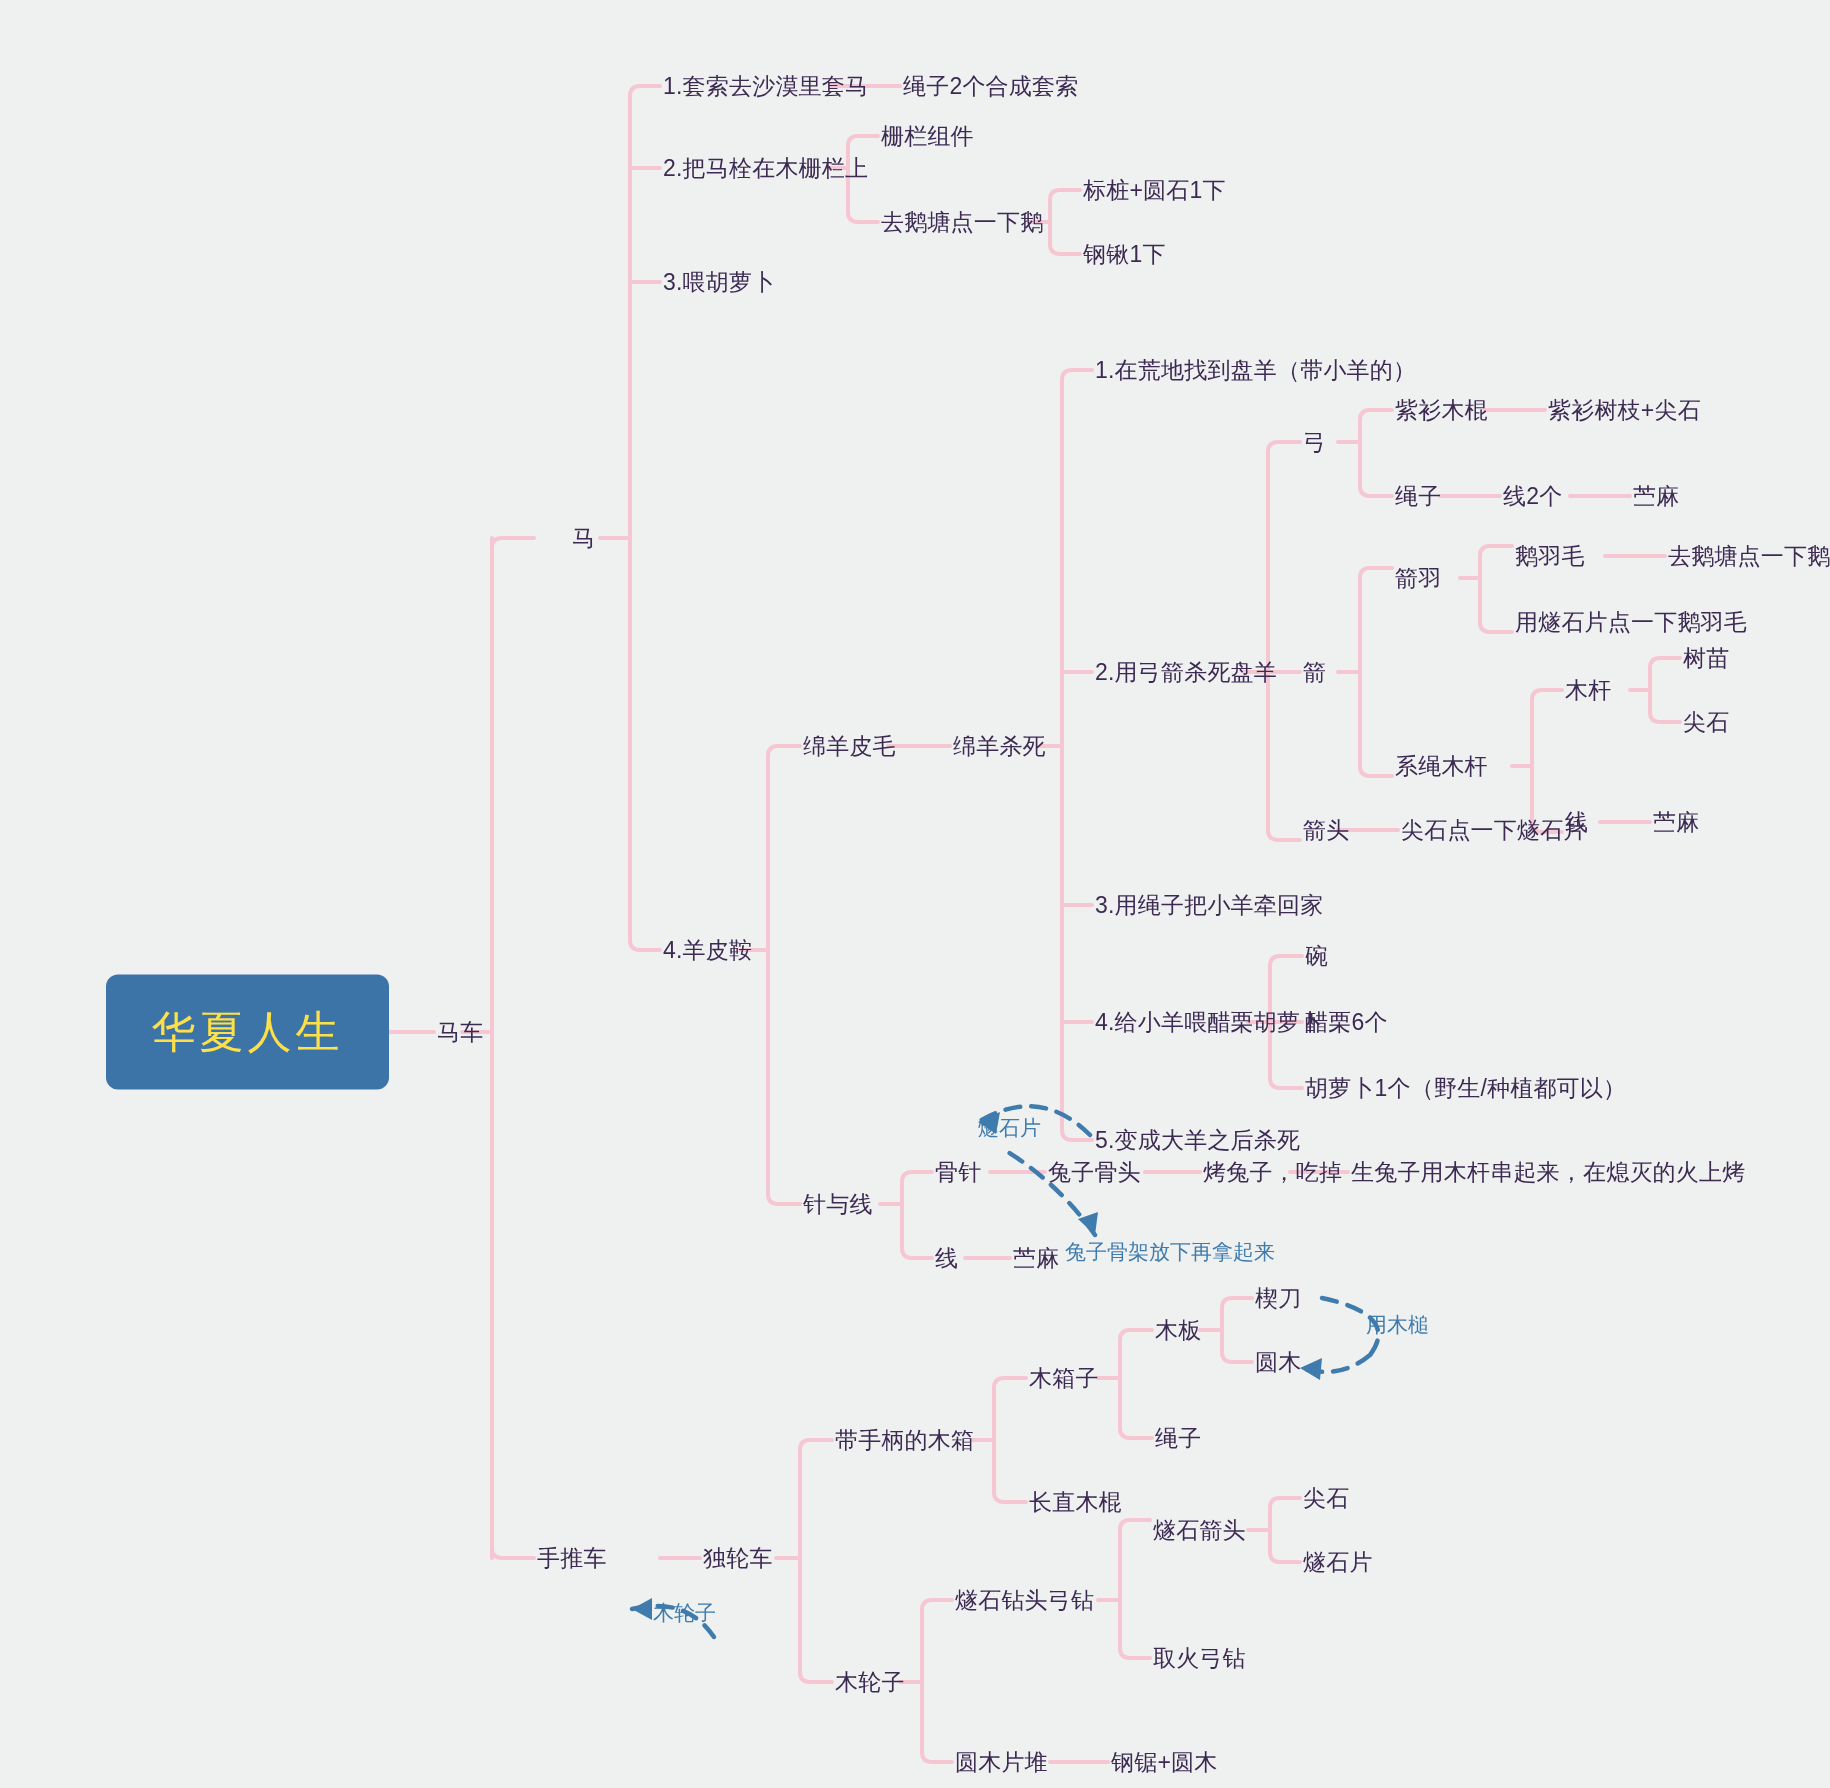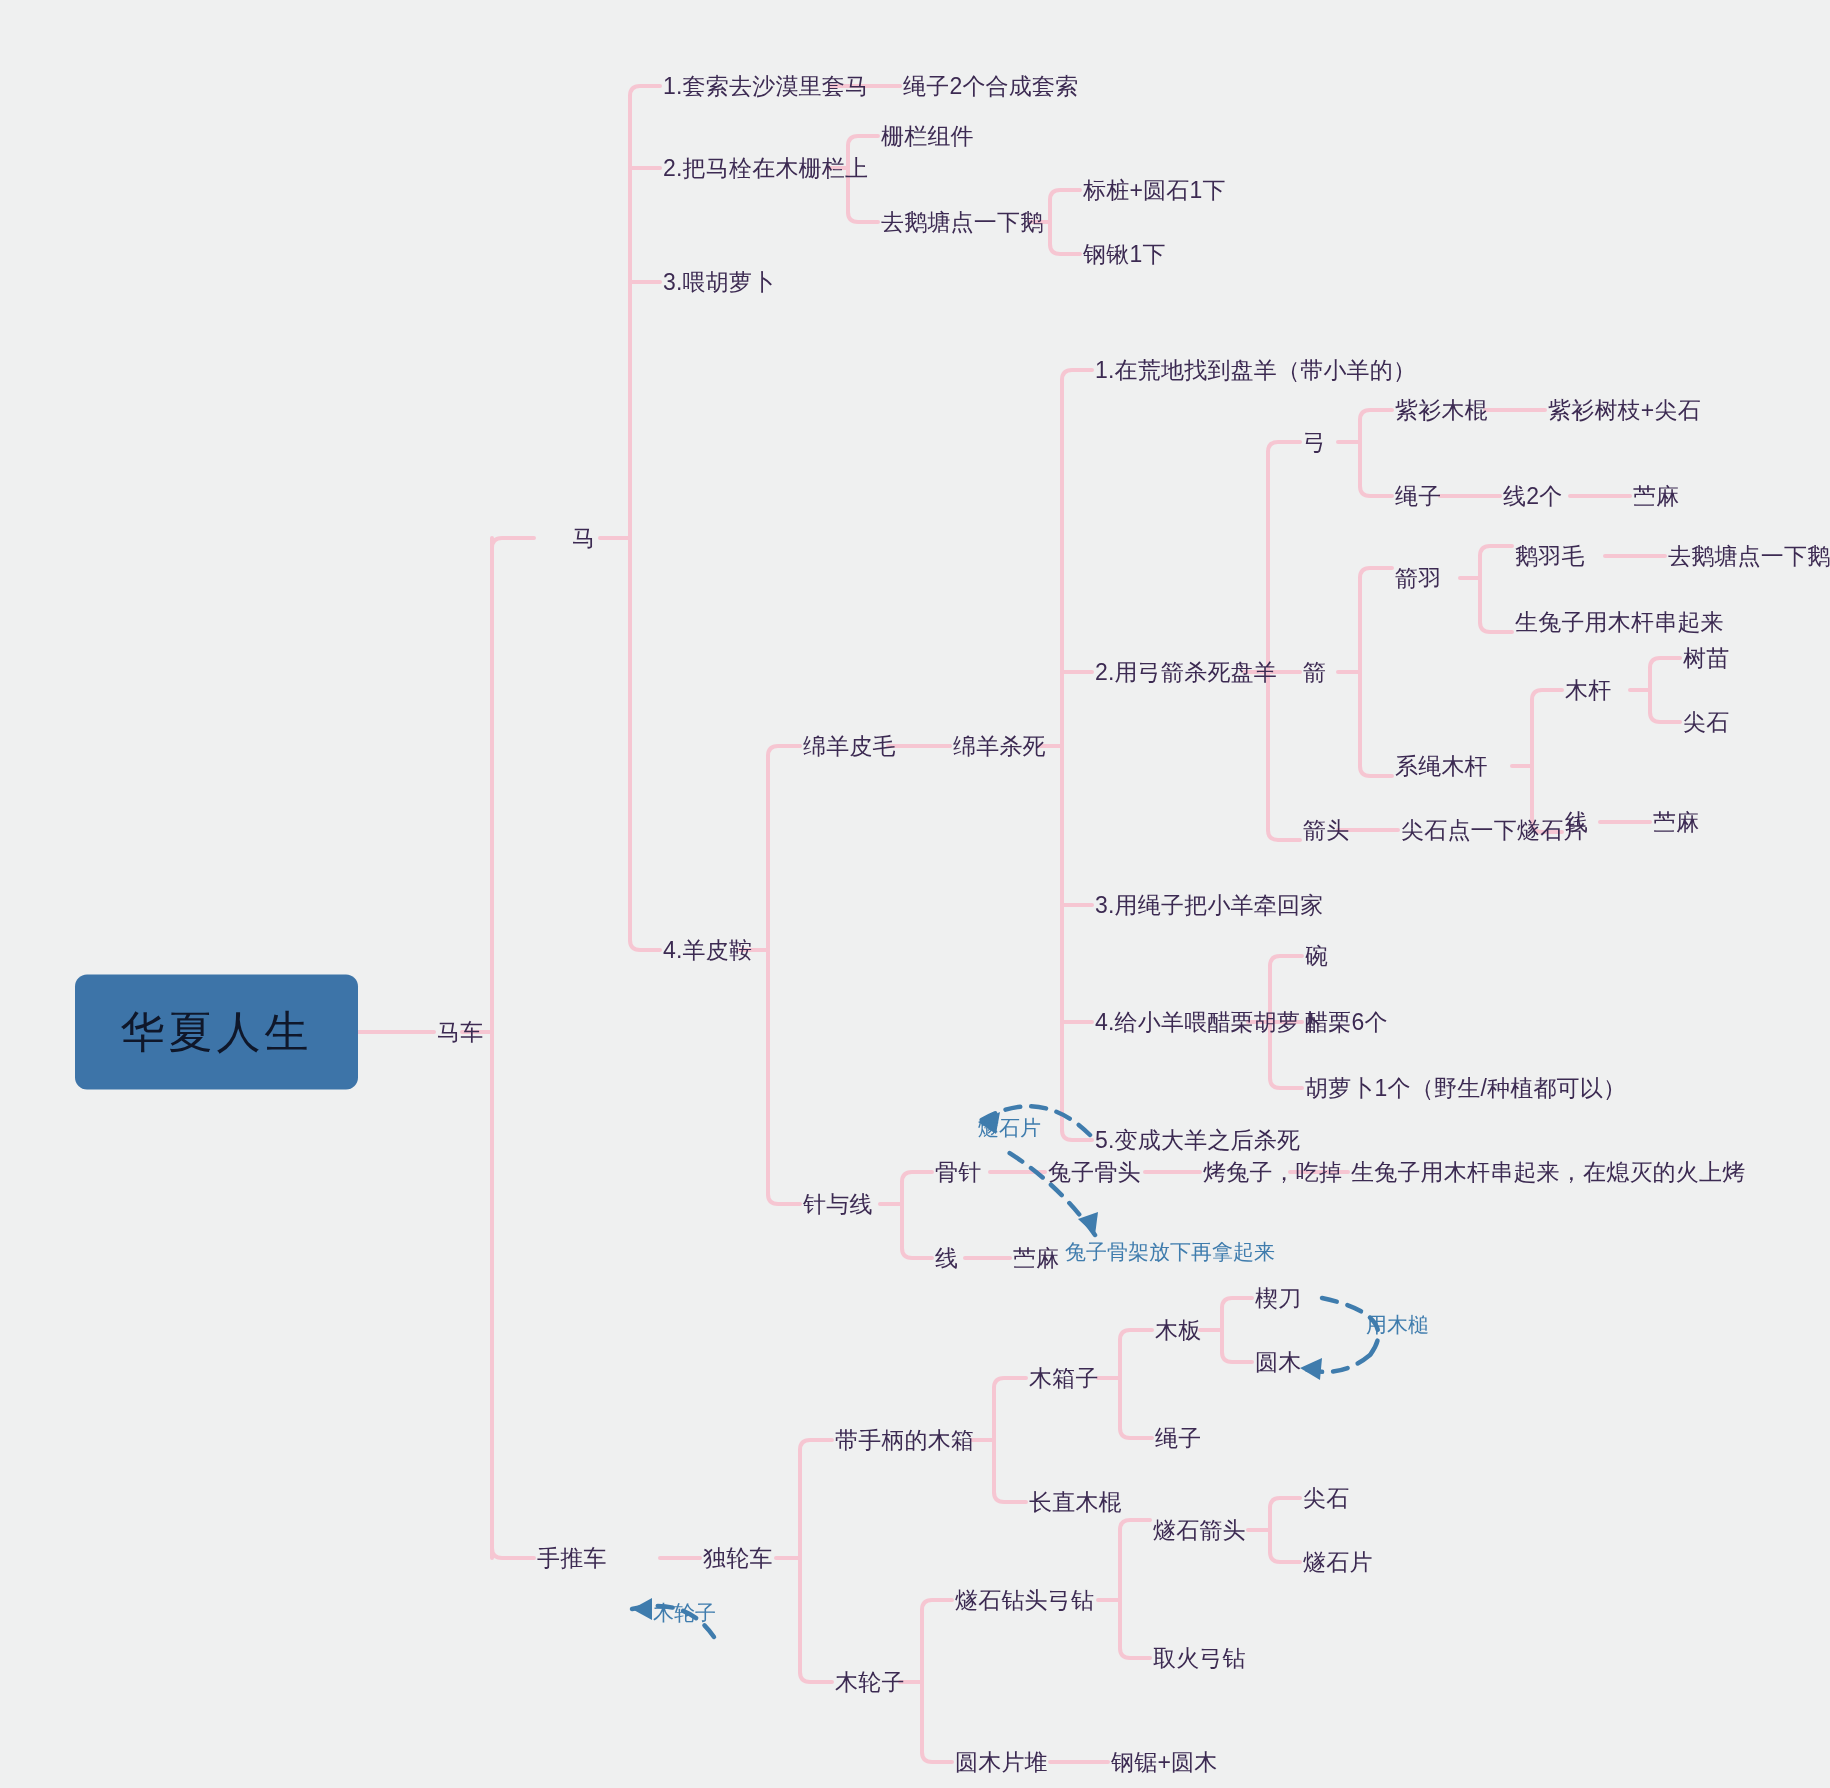--- a/index.html
+++ b/index.html
@@ -1,23 +1,23 @@
 <!DOCTYPE html>
 <html><head>
 <meta charset="utf-8">
 <style>
   html,body{margin:0;padding:0;background:#eff0f0;}
   body{font-family:"Liberation Sans","DejaVu Sans",sans-serif;}
   #stage{position:relative;width:1830px;height:1788px;background:#eff0f0;overflow:hidden;}
   #wires{position:absolute;left:0;top:0;width:1830px;height:1788px;}
   .node{position:absolute;white-space:nowrap;color:#3c2a52;font-size:23px;line-height:1;
         transform:translateY(-50%);letter-spacing:.2px;}
-  .root{position:absolute;background:#3d74a8;border-radius:12px;color:#0f172a;
+  .root{position:absolute;background:#3d74a8;border-radius:12px;color:#fde047;
         display:flex;align-items:center;justify-content:center;font-size:44px;
-        letter-spacing:4px;transform:translateY(-50%);}
+        letter-spacing:4px;transform:translateY(-50%);margin-left:31px;}
   .anno{position:absolute;white-space:nowrap;color:#3f7cad;font-size:21px;
         transform:translateY(-50%);}
 </style>
 </head>
 <body>
 
 <div id="stage">
 
   <svg id="wires" viewBox="0 0 1830 1788" xmlns="http://www.w3.org/2000/svg">
     <g fill="none" stroke="#f6c6d2" stroke-width="4" stroke-linecap="round">
@@ -208,21 +208,21 @@
   <div class="node" style="left:1395px;top:410px;"><span>紫衫木棍</span></div>
   <div class="node" style="left:1548px;top:410px;"><span>紫衫树枝+尖石</span></div>
   <div class="node" style="left:1395px;top:496px;"><span>绳子</span></div>
   <div class="node" style="left:1503px;top:496px;"><span>线2个</span></div>
   <div class="node" style="left:1633px;top:496px;"><span>苎麻</span></div>
 
   <div class="node" style="left:1303px;top:672px;"><span>箭</span></div>
   <div class="node" style="left:1395px;top:578px;"><span>箭羽</span></div>
   <div class="node" style="left:1515px;top:556px;"><span>鹅羽毛</span></div>
   <div class="node" style="left:1668px;top:556px;"><span>去鹅塘点一下鹅</span></div>
-  <div class="node" style="left:1515px;top:622px;"><span>生兔子用木杆串起来</span></div>
+  <div class="node" style="left:1515px;top:622px;"><span>用燧石片点一下鹅羽毛</span></div>
   <div class="node" style="left:1395px;top:766px;"><span>系绳木杆</span></div>
   <div class="node" style="left:1565px;top:690px;"><span>木杆</span></div>
   <div class="node" style="left:1683px;top:658px;"><span>树苗</span></div>
   <div class="node" style="left:1683px;top:722px;"><span>尖石</span></div>
   <div class="node" style="left:1565px;top:822px;"><span>线</span></div>
   <div class="node" style="left:1653px;top:822px;"><span>苎麻</span></div>
 
   <div class="node" style="left:1303px;top:830px;"><span>箭头</span></div>
   <div class="node" style="left:1401px;top:830px;"><span>尖石点一下燧石片</span></div>
 

